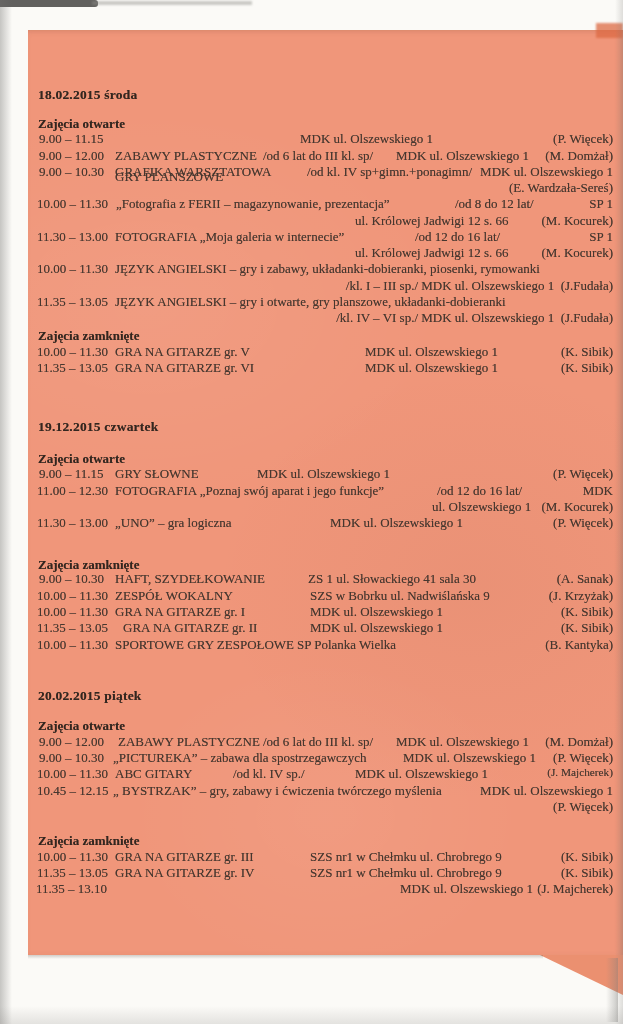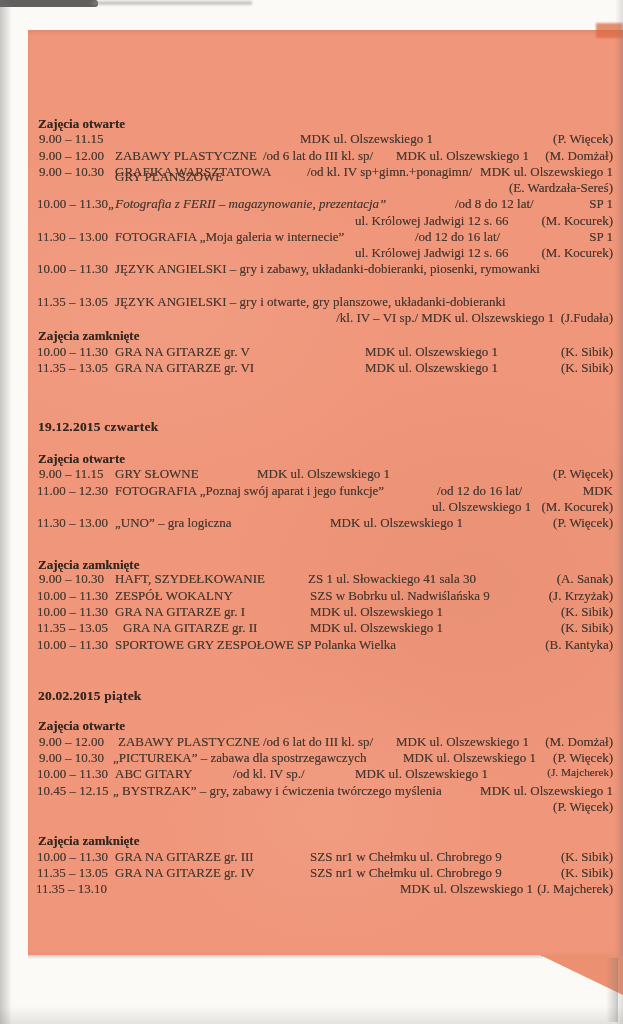--- a/index.html
+++ b/index.html
@@ -68,20 +68,23 @@
   .line.section { font-weight:bold; font-size:13px; color:var(--head,#33261f); }
   .line span.small { font-size:11.3px; }
 </style>
 </head>
 <body>
 
 <div id="scan" style="background: rgb(251, 250, 247);">
   <div class="smudge-a"></div>
   <div class="smudge-b"></div>
   <div class="paper" id="paper">
+      <div class="line date" style="top: 57px;">
+        <span style="left: 10px;">18.02.2015 środa</span>
+      </div>
       <div class="line section" style="top: 86px;">
         <span style="left: 10px;">Zajęcia otwarte</span>
       </div>
       <div class="line row" style="top: 101px;">
         <span style="left: 11px;">9.00 – 11.15</span>
         <span style="left: 87px; margin-top: 38px;">GRY PLANSZOWE</span>
         <span style="left: 272px;">MDK ul. Olszewskiego 1</span>
         <span class="r">(P. Więcek)</span>
       </div>
       <div class="line row" style="top: 118px;">
@@ -95,41 +98,44 @@
         <span style="left: 11px;">9.00 – 10.30</span>
         <span style="left: 87px;">GRAFIKA WARSZTATOWA</span>
         <span style="left: 279px;">/od kl. IV sp+gimn.+ponagimn/</span>
         <span class="r">MDK ul. Olszewskiego 1</span>
       </div>
       <div class="line row" style="top: 150px;">
         <span class="r">(E. Wardzała-Sereś)</span>
       </div>
       <div class="line row" style="top: 166px;">
         <span style="left: 9px;">10.00 – 11.30</span>
-        <span style="left: 80px; font-style: italic;">„Fotografia z FERII – magazynowanie, prezentacja”</span>
+        <span style="left: 88px;">„Fotografia z FERII – magazynowanie, prezentacja”</span>
         <span style="left: 427px;">/od 8 do 12 lat/</span>
         <span class="r">SP 1</span>
       </div>
       <div class="line row" style="top: 183px;">
         <span style="left: 327px;">ul. Królowej Jadwigi 12 s. 66</span>
         <span class="r">(M. Kocurek)</span>
       </div>
       <div class="line row" style="top: 199px;">
         <span style="left: 9px;">11.30 – 13.00</span>
         <span style="left: 87px;">FOTOGRAFIA „Moja galeria w internecie”</span>
         <span style="left: 387px;">/od 12 do 16 lat/</span>
         <span class="r">SP 1</span>
       </div>
       <div class="line row" style="top: 215px;">
         <span style="left: 327px;">ul. Królowej Jadwigi 12 s. 66</span>
         <span class="r">(M. Kocurek)</span>
       </div>
       <div class="line row" style="top: 231px;">
         <span style="left: 9px;">10.00 – 11.30</span>
         <span style="left: 87px;">JĘZYK ANGIELSKI – gry i zabawy, układanki-dobieranki, piosenki, rymowanki</span>
+      </div>
+      <div class="line row" style="top: 248px;">
+        <span class="r">/kl. I – III sp./ MDK ul. Olszewskiego 1  (J.Fudała)</span>
       </div>
       <div class="line row" style="top: 264px;">
         <span style="left: 9px;">11.35 – 13.05</span>
         <span style="left: 87px;">JĘZYK ANGIELSKI – gry i otwarte, gry planszowe, układanki-dobieranki</span>
       </div>
       <div class="line row" style="top: 280px;">
         <span class="r">/kl. IV – VI sp./ MDK ul. Olszewskiego 1  (J.Fudała)</span>
       </div>
       <div class="line section" style="top: 298px;">
         <span style="left: 10px;">Zajęcia zamknięte</span>

